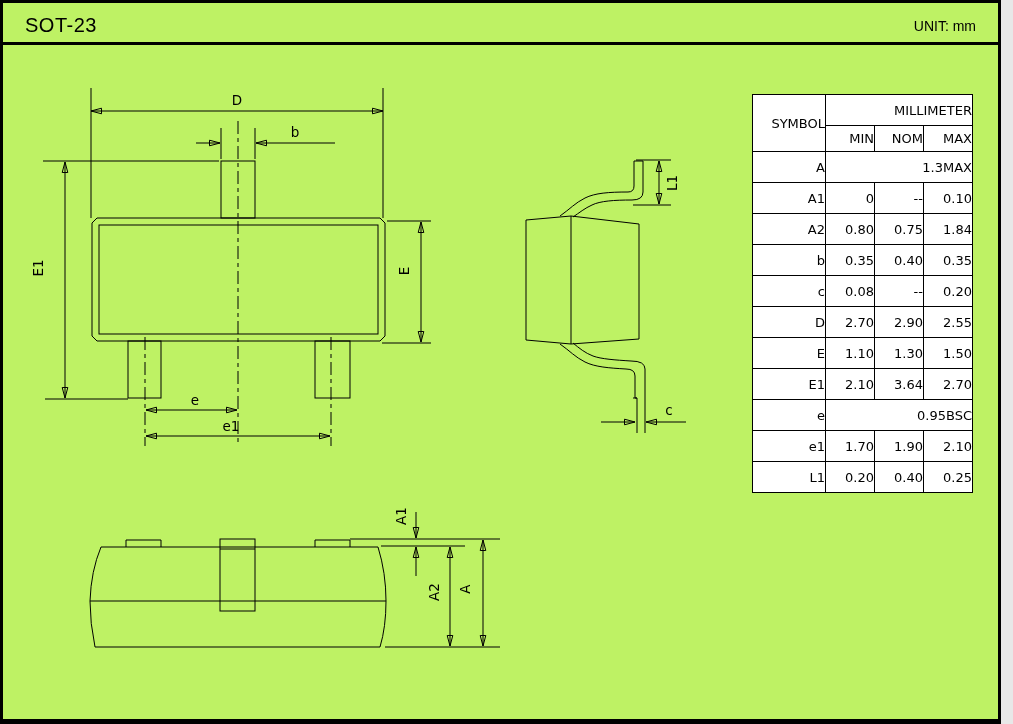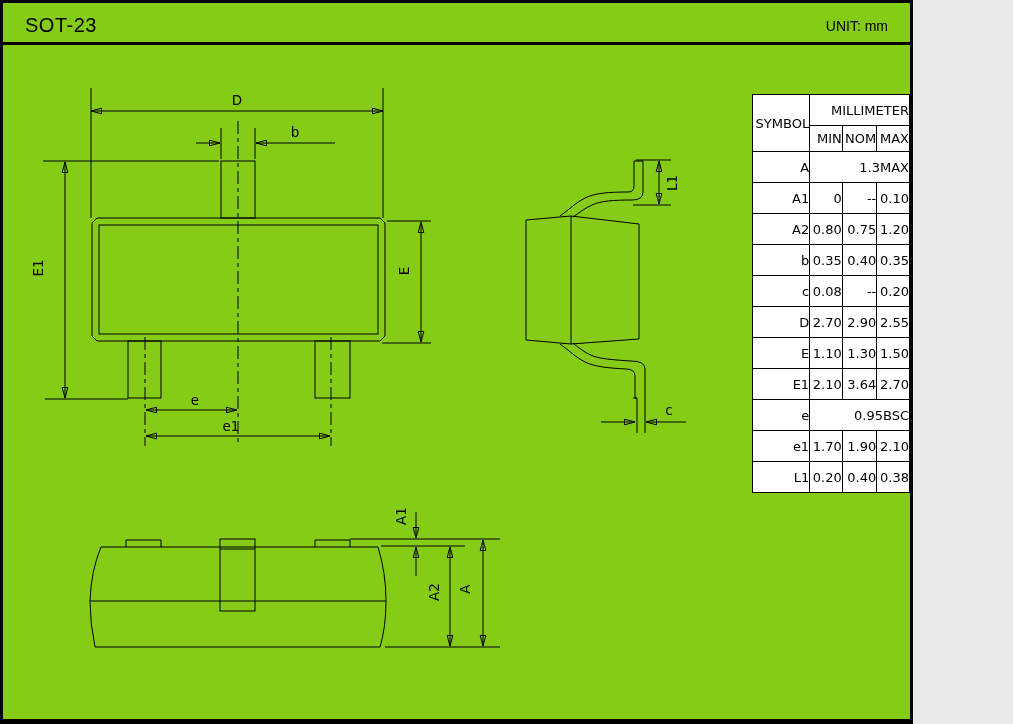--- a/index.html
+++ b/index.html
@@ -1,19 +1,19 @@
 <!DOCTYPE html>
 <html><head>
 <meta charset="utf-8">
 <style>
   html,body{margin:0;padding:0;background:#e8e8e8;}
   .page{
     position:relative;
-    width:913px;height:724px;
-    background:#84cc16;
+    width:1001px;height:724px;
+    background:#bef264;
     border:3px solid #000;
     border-bottom-width:5px;
     box-sizing:border-box;
     font-family:"Liberation Sans", sans-serif;
     overflow:hidden;
   }
   .title{
     position:absolute;left:22px;top:11px;
     font-size:20px;color:#000;letter-spacing:.5px;
   }
@@ -184,21 +184,21 @@
     <tr>
       <td>A1</td>
       <td>0</td>
       <td>--</td>
       <td>0.10</td>
     </tr>
     <tr>
       <td>A2</td>
       <td>0.80</td>
       <td>0.75</td>
-      <td>1.20</td>
+      <td>1.84</td>
     </tr>
     <tr>
       <td>b</td>
       <td>0.35</td>
       <td>0.40</td>
       <td>0.35</td>
     </tr>
     <tr>
       <td>c</td>
       <td>0.08</td>
@@ -230,18 +230,18 @@
     <tr>
       <td>e1</td>
       <td>1.70</td>
       <td>1.90</td>
       <td>2.10</td>
     </tr>
     <tr>
       <td>L1</td>
       <td>0.20</td>
       <td>0.40</td>
-      <td>0.38</td>
+      <td>0.25</td>
     </tr>
   </tbody>
     </table>
 
 </div>
 
 </body></html>

